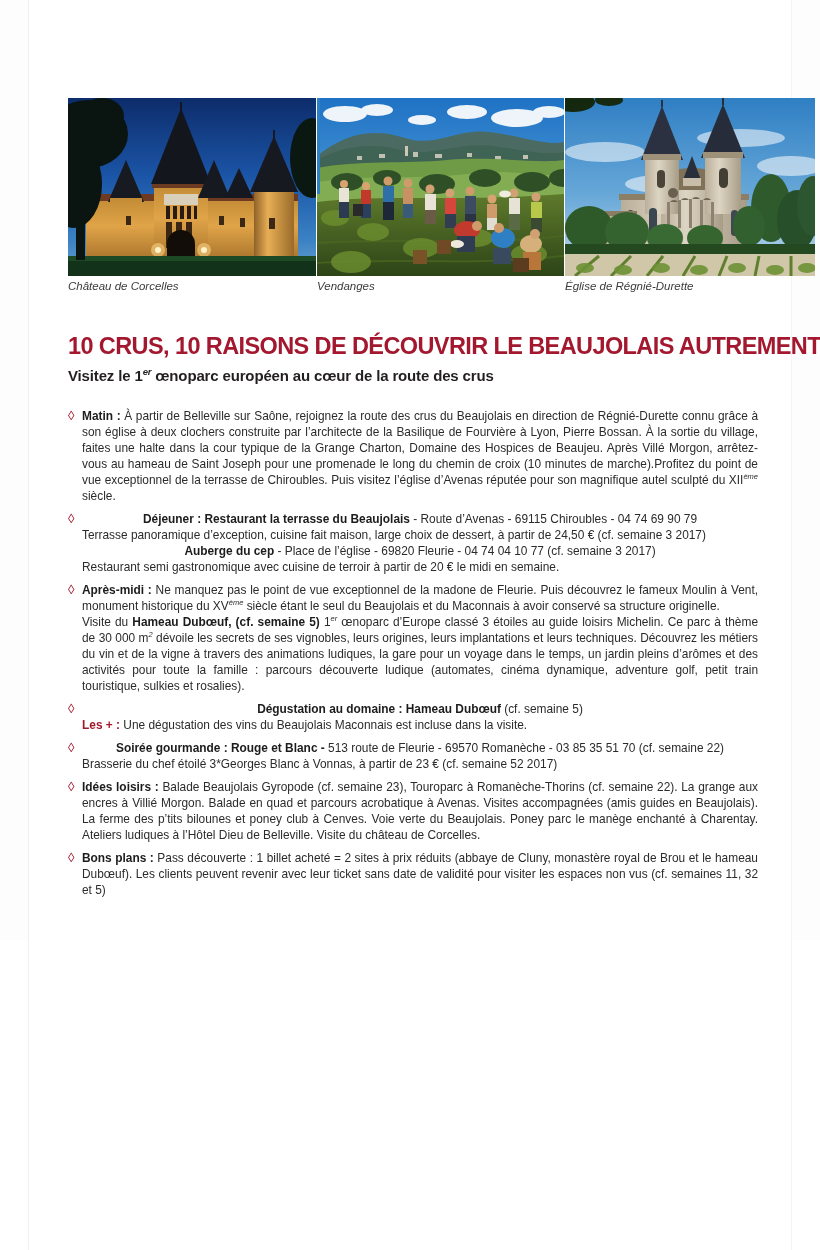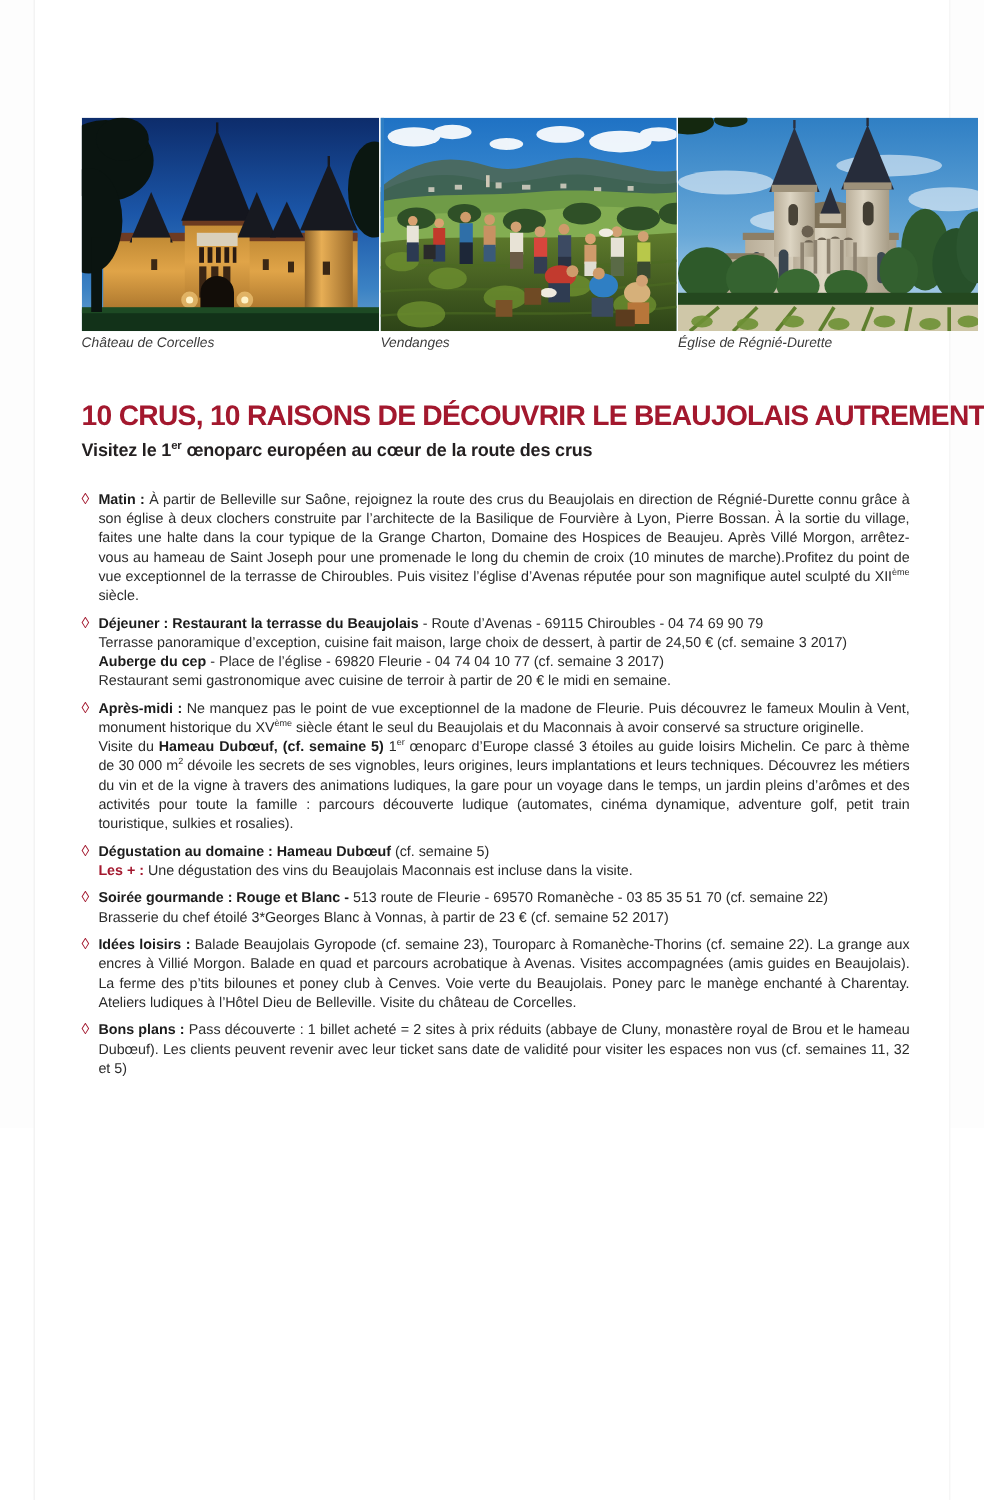--- a/index.html
+++ b/index.html
@@ -128,25 +128,25 @@
     top: 0px;
     width: 11px;
     height: 15px;
     color: #a3182e;
     font-size: 13px;
     line-height: 15px;
     text-align: left;
   }
 
   .para { margin: 0; text-align: justify; }
-  .para.left { text-align: left; }
+  .para.left { text-align: center; }
 
   b, .b { font-weight: bold; color: #1c1c1c; }
   .red { color: #a3182e; font-weight: bold; }
-  sup { font-size: 7.5px; vertical-align: super; }
+  sup { font-size: 7.5px; vertical-align: super; font-style: italic; }
 
   .subline { margin: 0; text-align: justify; }
 </style>
 </head>
 <body>
 
 <div class="page">
   <div class="page-sheet"></div>
 
   <div class="photo-row">

